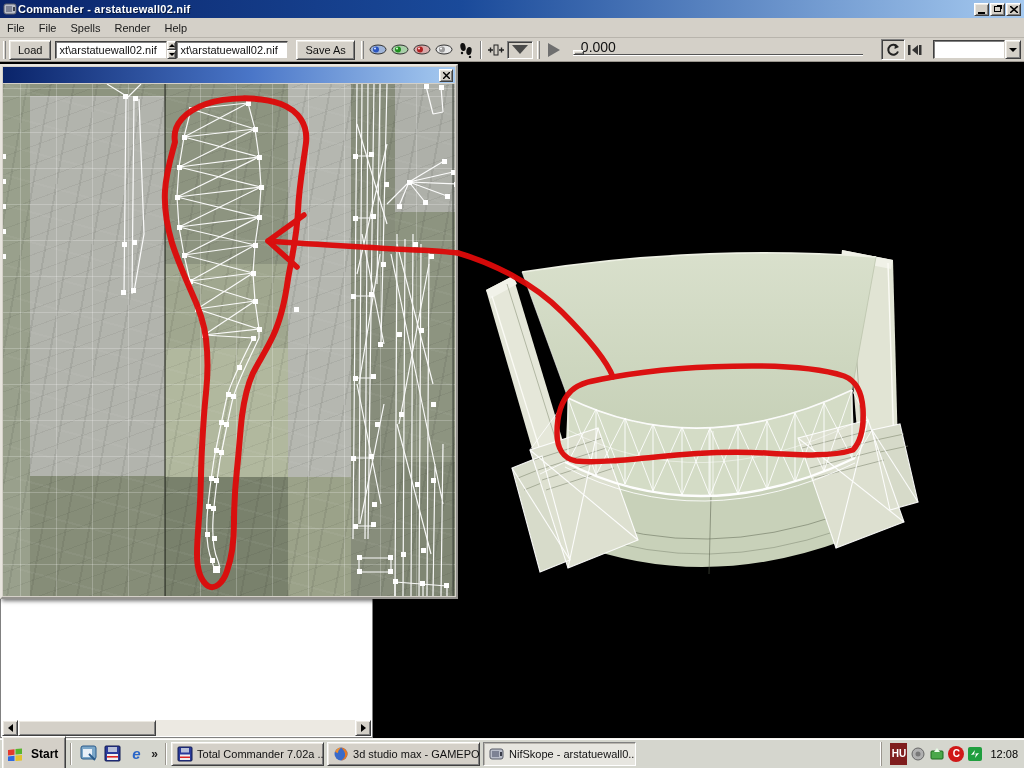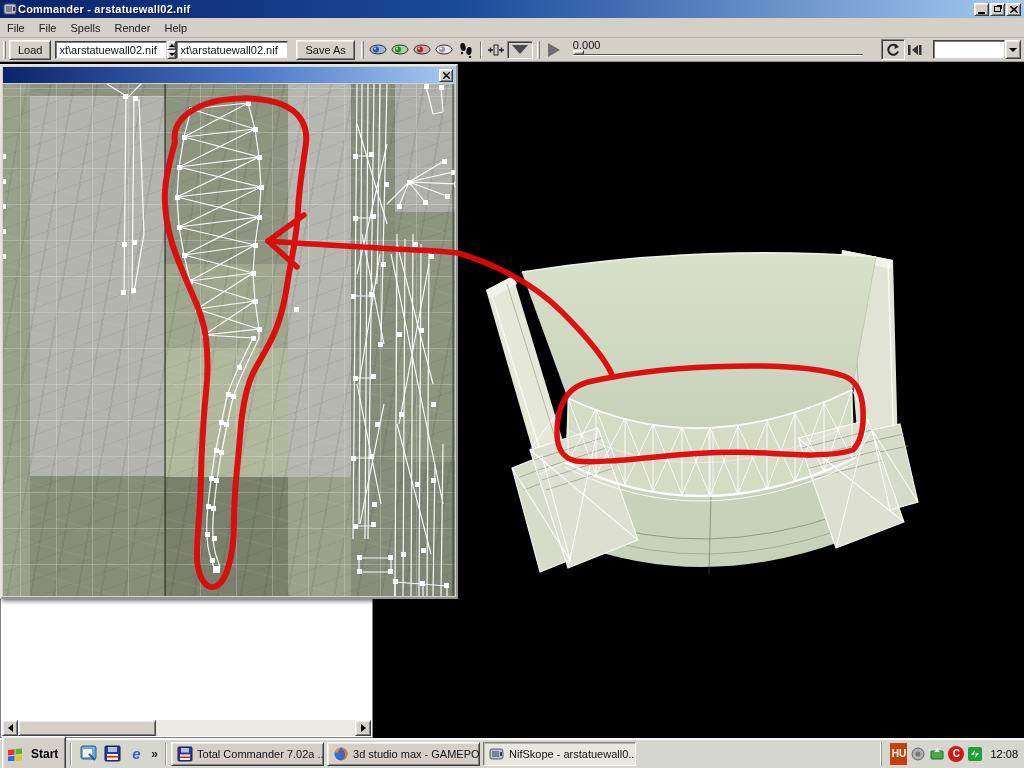--- a/index.html
+++ b/index.html
@@ -74,21 +74,21 @@
   #startbtn span { font-weight:bold; font-size:12px; color:#000; }
   .qsep { width:2px; height:22px; margin:0 4px; border-left:1px solid #9a968e; border-right:1px solid #fff; }
   .qicon { width:20px; height:20px; display:flex; align-items:center; justify-content:center; margin:0 2px; }
   .chev { font-size:12px; font-weight:bold; color:#222; margin:0 3px; }
   .task { height:24px; width:153px; margin-right:3px; display:flex; align-items:center; gap:4px; padding:0 5px;
           font-size:11px; color:#111; white-space:nowrap; overflow:hidden; }
   .task.active { background:#e7e6e0; border-color:#808080 #fff #fff #808080; box-shadow:inset 1px 1px 0 #b8b5ae; }
   .task .ticon { flex:0 0 16px; height:16px; }
   #tray { margin-left:auto; height:24px; display:flex; align-items:center; gap:3px; padding:0 6px 0 8px;
           border-left:1px solid #9a968e; box-shadow:-1px 0 0 #fff; }
-  #langbadge { width:17px; height:22px; background:#c2410c; color:#fff; font-size:10px; font-weight:bold;
+  #langbadge { width:17px; height:22px; background:#7f1d1d; color:#fff; font-size:10px; font-weight:bold;
                display:flex; align-items:center; justify-content:center; }
   .trayico { width:16px; height:16px; display:flex; align-items:center; justify-content:center; }
   #clock { font-size:11px; color:#000; margin-left:4px; }
 
   svg { display:block; }
   .noptr { pointer-events:none; }
 </style>
 </head>
 <body>
 
@@ -184,21 +184,21 @@
   </div>
   <div class="tb-ico sunken" style="width:26px">
     <div style="width:0;height:0;border-left:8px solid transparent;border-right:8px solid transparent;border-top:9px solid #4a4a4a"></div>
   </div>
   <div class="grip" style="margin-left:4px"></div>
 
   <div class="tb-ico">
     <div style="width:0;height:0;border-top:7px solid transparent;border-bottom:7px solid transparent;border-left:12px solid #6f6f6f"></div>
   </div>
   <div style="position:relative;width:300px;height:22px;margin-left:8px">
-    <span style="position:absolute;left:0;top:0;font-size:11px;color:#111">0.000</span>
+    <span style="position:absolute;left:8px;top:0;font-size:14px;color:#111">0.000</span>
     <div style="position:absolute;left:0;top:15px;width:290px;height:1px;background:#555;box-shadow:0 1px 0 #fff"></div>
     <div class="raised" style="position:absolute;left:0;top:11px;width:11px;height:5px"></div>
   </div>
   <div class="tb-ico sunken" style="width:24px;height:21px;margin-left:8px">
     <svg width="14" height="14">
       <path d="M11.5,4 A5 5 0 1 0 12,8.5" fill="none" stroke="#222" stroke-width="2"></path>
       <path d="M9,1 L13,4 L8.5,6 Z" fill="#222"></path>
     </svg>
   </div>
   <div class="tb-ico">

